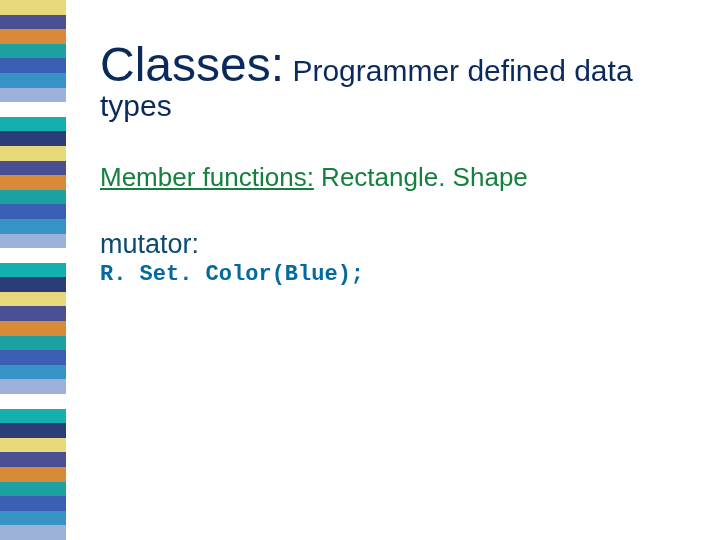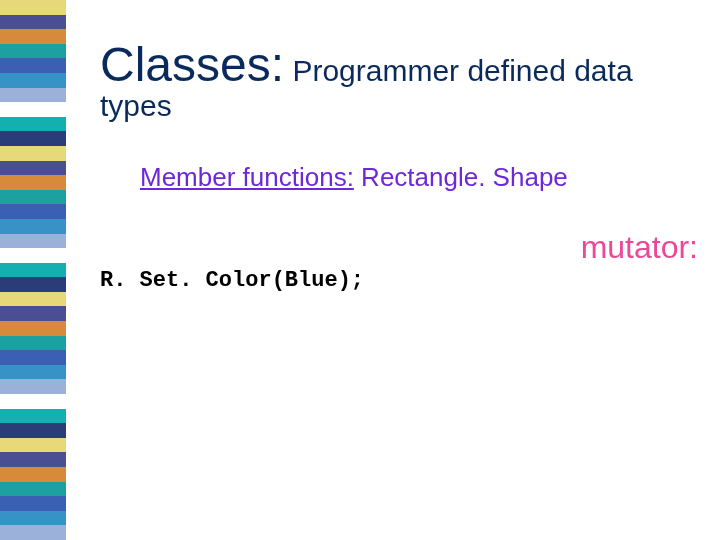--- a/index.html
+++ b/index.html
@@ -24,64 +24,62 @@
     height: 540px;
     display: flex;
     flex-direction: column;
   }
   .stripe { flex: 1 1 0; }
 
   .content {
     position: absolute;
     left: 100px;
     top: 40px;
-    right: 22px;
+    right: 30px;
   }
 
   .title {
     color: #0a2a5c;
     font-family: Impact, "Arial Black", sans-serif;
     letter-spacing: 0px;
     line-height: 1.05;
     margin-bottom: 40px;
   }
   .title-big {
     font-size: 48px;
     font-weight: normal;
   }
   .title-small {
     font-size: 30px;
     font-weight: normal;
   }
 
   .line-memberfn {
-    color: #6d28d9;
+    color: #15803d;
     font-size: 26px;
     margin-bottom: 36px;
-    margin-left: 40px;
   }
   .line-memberfn .ul {
     font-family: Impact, "Arial Black", sans-serif;
     text-decoration: underline;
     font-size: 26px;
   }
   .line-memberfn .rest {
     font-family: Arial, Helvetica, sans-serif;
     font-size: 26px;
   }
 
   .label {
-    color: #ec4899;
+    color: #0c4a6e;
     font-family: Impact, "Arial Black", sans-serif;
-    font-size: 32px;
+    font-size: 27px;
     margin-bottom: 2px;
-    text-align: right;
   }
   .code {
-    color: #000000;
+    color: #0369a1;
     font-family: "Courier New", Courier, monospace;
     font-weight: bold;
     font-size: 22px;
     margin-bottom: 30px;
     white-space: pre;
   }
 </style>
 </head>
 <body>
 

